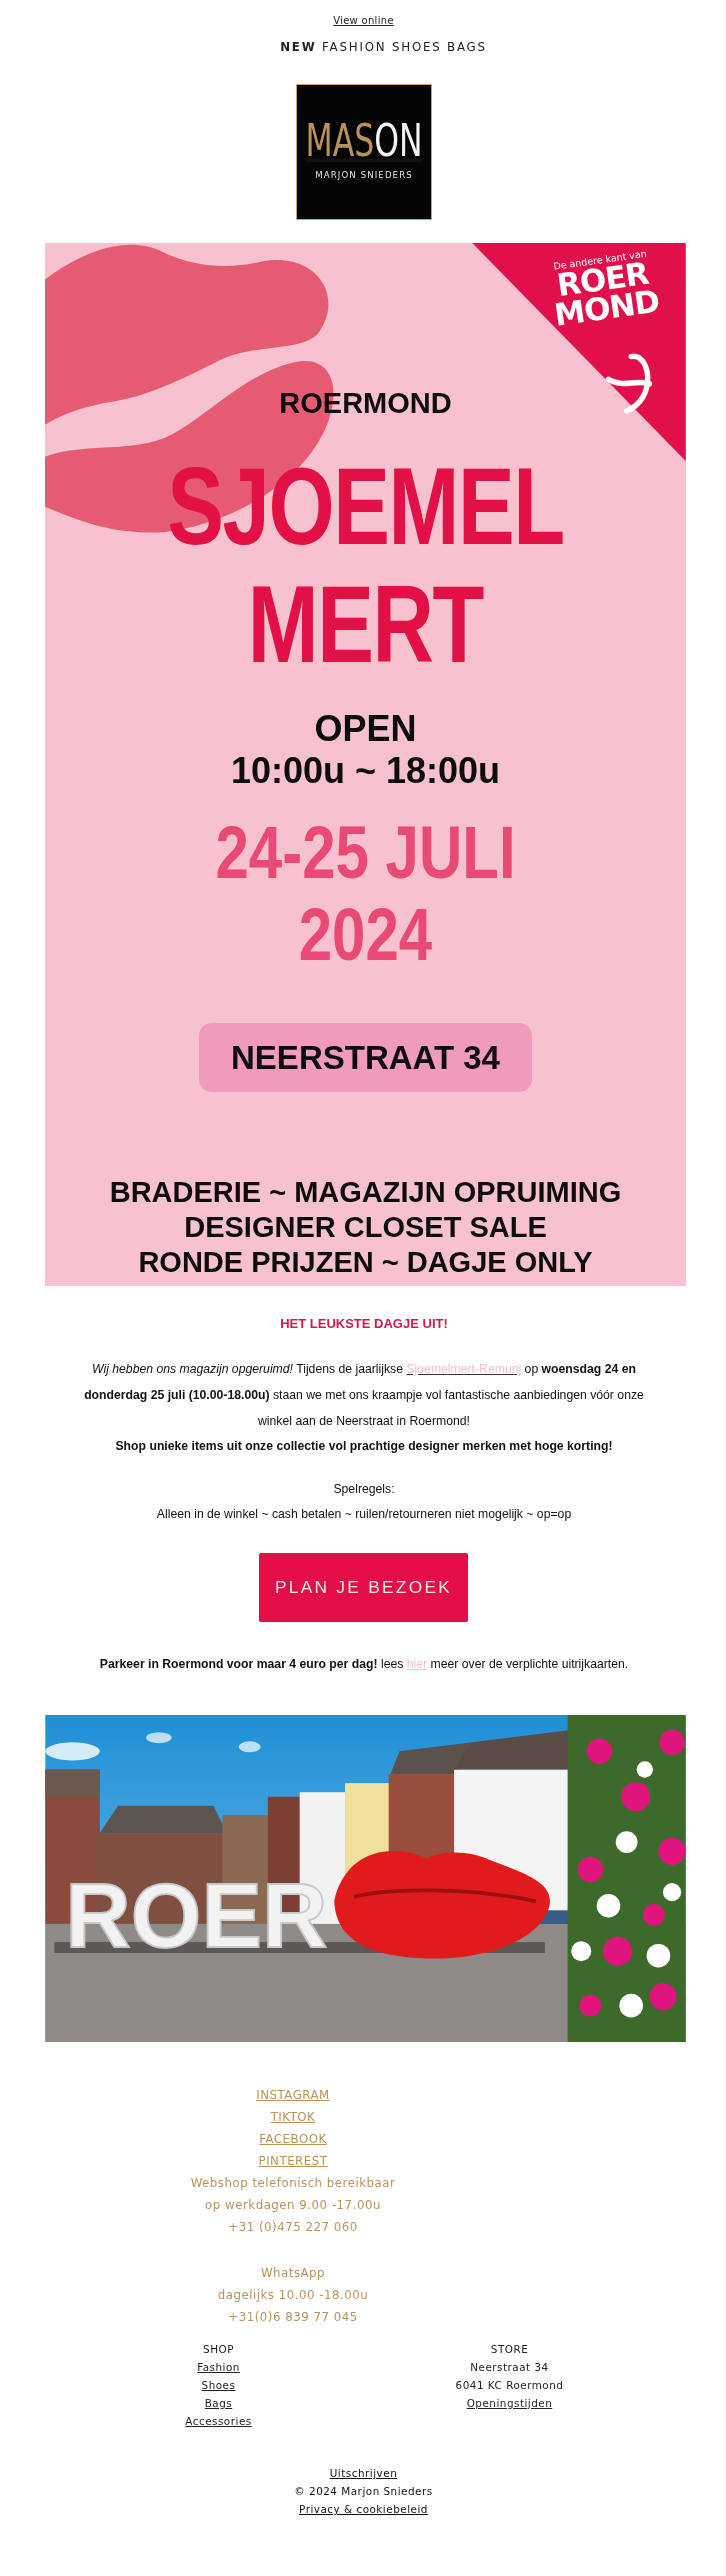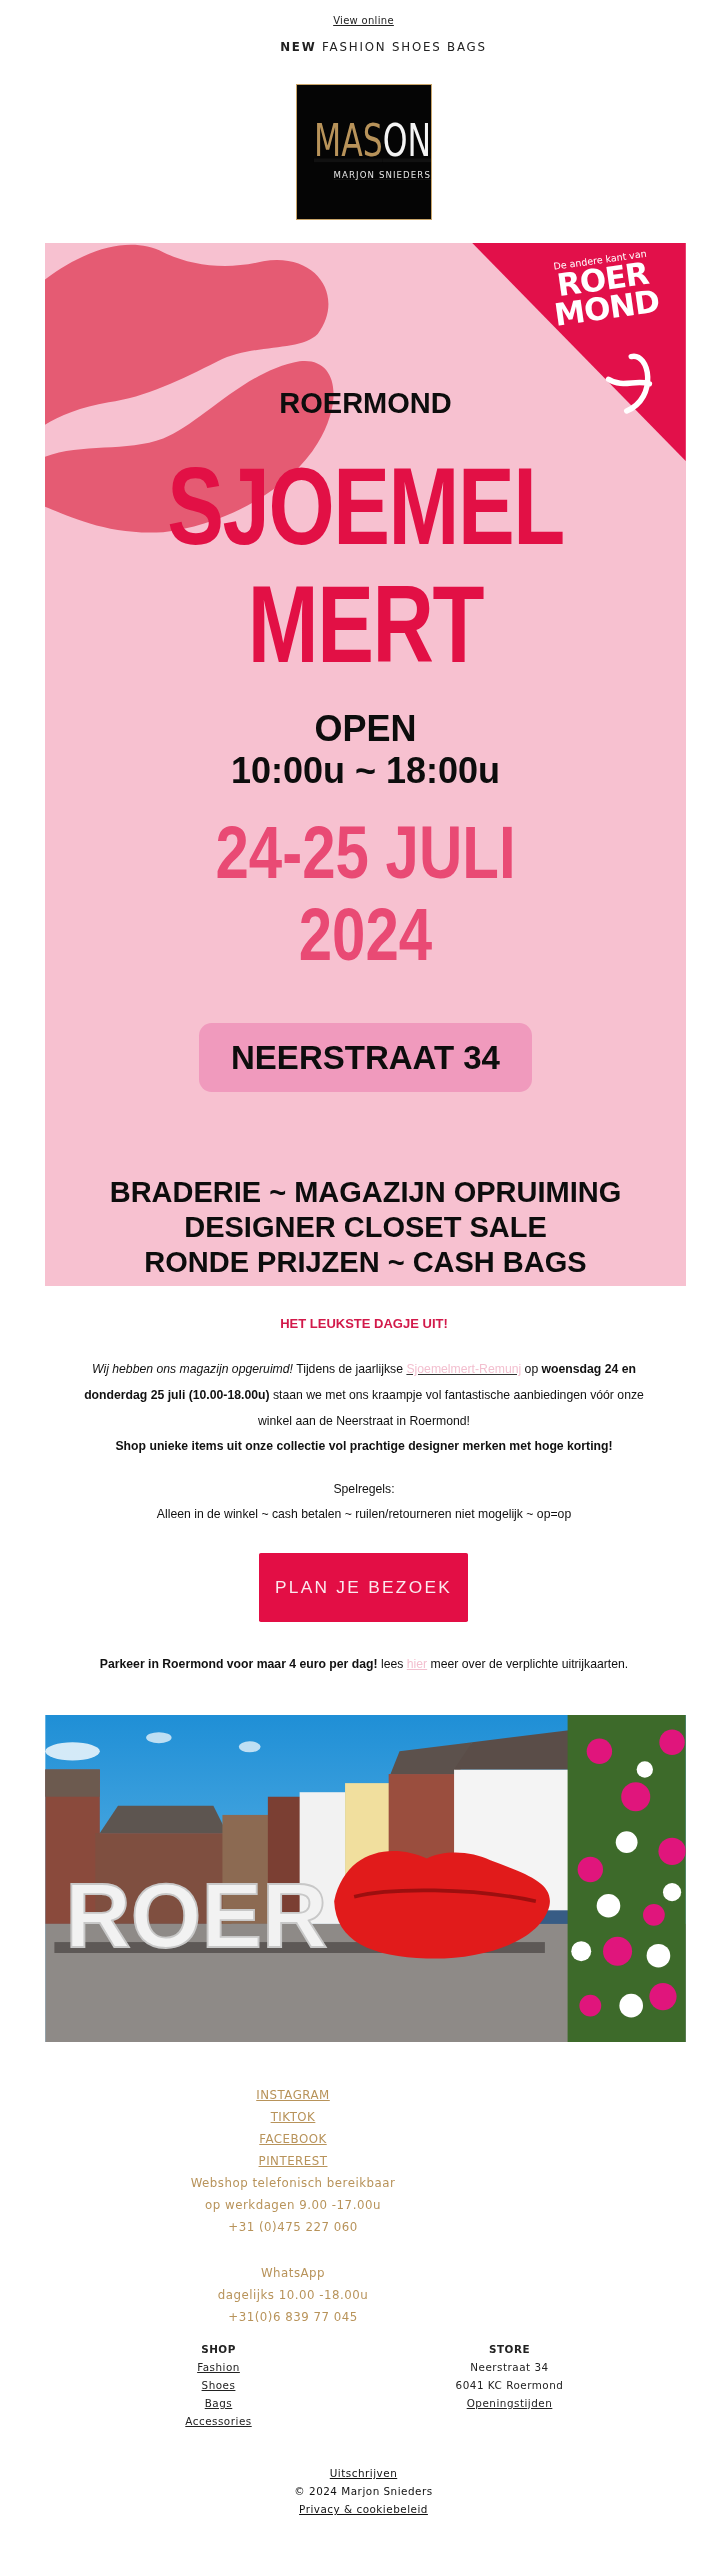--- a/index.html
+++ b/index.html
@@ -5,21 +5,21 @@
   * { box-sizing: border-box; margin: 0; padding: 0; }
   html, body { background: #ffffff; }
   body { width: 727px; height: 2576px; position: relative; overflow: hidden; font-family: "DejaVu Sans", sans-serif; color: #111; }
   a { color: inherit; }
 
   .preheader { position: absolute; top: 14.5px; left: 0; width: 727px; text-align: center; font-size: 10px; letter-spacing: 0.3px; }
   .preheader a { color: #222; }
   .tagline { position: absolute; top: 40px; left: 0; width: 727px; text-align: center; font-size: 11.8px; letter-spacing: 1.8px; color: #222; padding-left: 40px; }
   .tagline b { font-weight: bold; }
 
-  .logo { position: absolute; left: 296px; top: 84px; width: 136px; height: 136px; background: #050505; border: 1.8px solid #c9a56a; display: flex; flex-direction: column; align-items: flex-end; justify-content: center; }
+  .logo { position: absolute; left: 296px; top: 84px; width: 136px; height: 136px; background: #050505; border: 1.8px solid #c9a56a; display: flex; flex-direction: column; align-items: center; justify-content: center; }
   .logo-mark { font-family: "DejaVu Sans Condensed", "DejaVu Sans", sans-serif; font-size: 35px; letter-spacing: 0px; line-height: 1; font-weight: normal; transform: scaleY(1.25); }
   .logo-mark .g { color: #b8935a; }
   .logo-mark .w { color: #f4f4f4; }
   .logo-sub { margin-top: 11px; color: #e6e6e6; font-size: 8.6px; letter-spacing: 1.1px; }
 
   .banner { position: absolute; left: 45px; top: 243px; width: 641px; height: 1043px; background: #f7c1d0; overflow: hidden; text-align: center; }
   .lips { position: absolute; left: 0; top: 0; }
   .corner { position: absolute; right: 0; top: 0; }
   .corner-text { position: absolute; right: 14.5px; top: 11px; width: 136px; text-align: center; color: #fff; transform: rotate(-8deg); }
   .corner-small { font-size: 9.5px; font-weight: normal; }
@@ -47,21 +47,21 @@
   .parking .link { color: #f3bfcf; text-decoration: underline; }
 
   .photo { position: absolute; left: 45px; top: 1715px; width: 641px; height: 327px; overflow: hidden; }
 
   .social { position: absolute; left: 0; width: 586px; text-align: center; font-size: 11.8px; letter-spacing: 0.5px; color: #b8935a; }
   .social a { color: #b8935a; text-decoration: underline; }
   .social .row { height: 22px; line-height: 22px; }
 
   .cols { position: absolute; top: 2355px; left: 73px; width: 582px; display: flex; font-size: 10.4px; letter-spacing: 0.5px; color: #222; }
   .col { flex: 1; text-align: center; }
-  .col .h { font-weight: bold; height: 18px; line-height: 18px; }
+  .col .h { font-weight: normal; height: 18px; line-height: 18px; }
   .col .r { height: 18px; line-height: 18px; }
   .col a { text-decoration: underline; color: #222; }
 
   .legal { position: absolute; top: 2470px; left: 0; width: 727px; text-align: center; font-size: 10.4px; letter-spacing: 0.5px; color: #111; }
   .legal .r { height: 18px; line-height: 18px; }
   .legal a { text-decoration: underline; color: #111; }
 </style>
 </head>
 <body>
 
@@ -105,21 +105,21 @@
     <div>10:00u ~ 18:00u</div>
   </div>
   <div class="b-date">
     <div>24-25 JULI</div>
     <div>2024</div>
   </div>
   <div class="b-addr">NEERSTRAAT 34</div>
   <div class="b-lines">
     <div>BRADERIE ~ MAGAZIJN OPRUIMING</div>
     <div>DESIGNER CLOSET SALE</div>
-    <div>RONDE PRIJZEN ~ CASH BAGS</div>
+    <div>RONDE PRIJZEN ~ DAGJE ONLY</div>
   </div>
 </a>
 
 <div class="content headline">HET LEUKSTE DAGJE UIT!</div>
 <div class="content intro">
   <i>Wij hebben ons magazijn opgeruimd!</i><span> Tijdens de jaarlijkse </span><a href="#" class="link">Sjoemelmert-Remunj</a><span> op </span><b>woensdag 24 en donderdag 25 juli (10.00-18.00u)</b><span> staan we met ons kraampje vol fantastische aanbiedingen vóór onze winkel aan de Neerstraat in Roermond!</span>
 </div>
 <div class="content shop-line">Shop unieke items uit onze collectie vol prachtige designer merken met hoge korting!</div>
 <div class="content rules-title">Spelregels:</div>
 <div class="content rules">Alleen in de winkel ~ cash betalen ~ ruilen/retourneren niet mogelijk ~ op=op</div>

